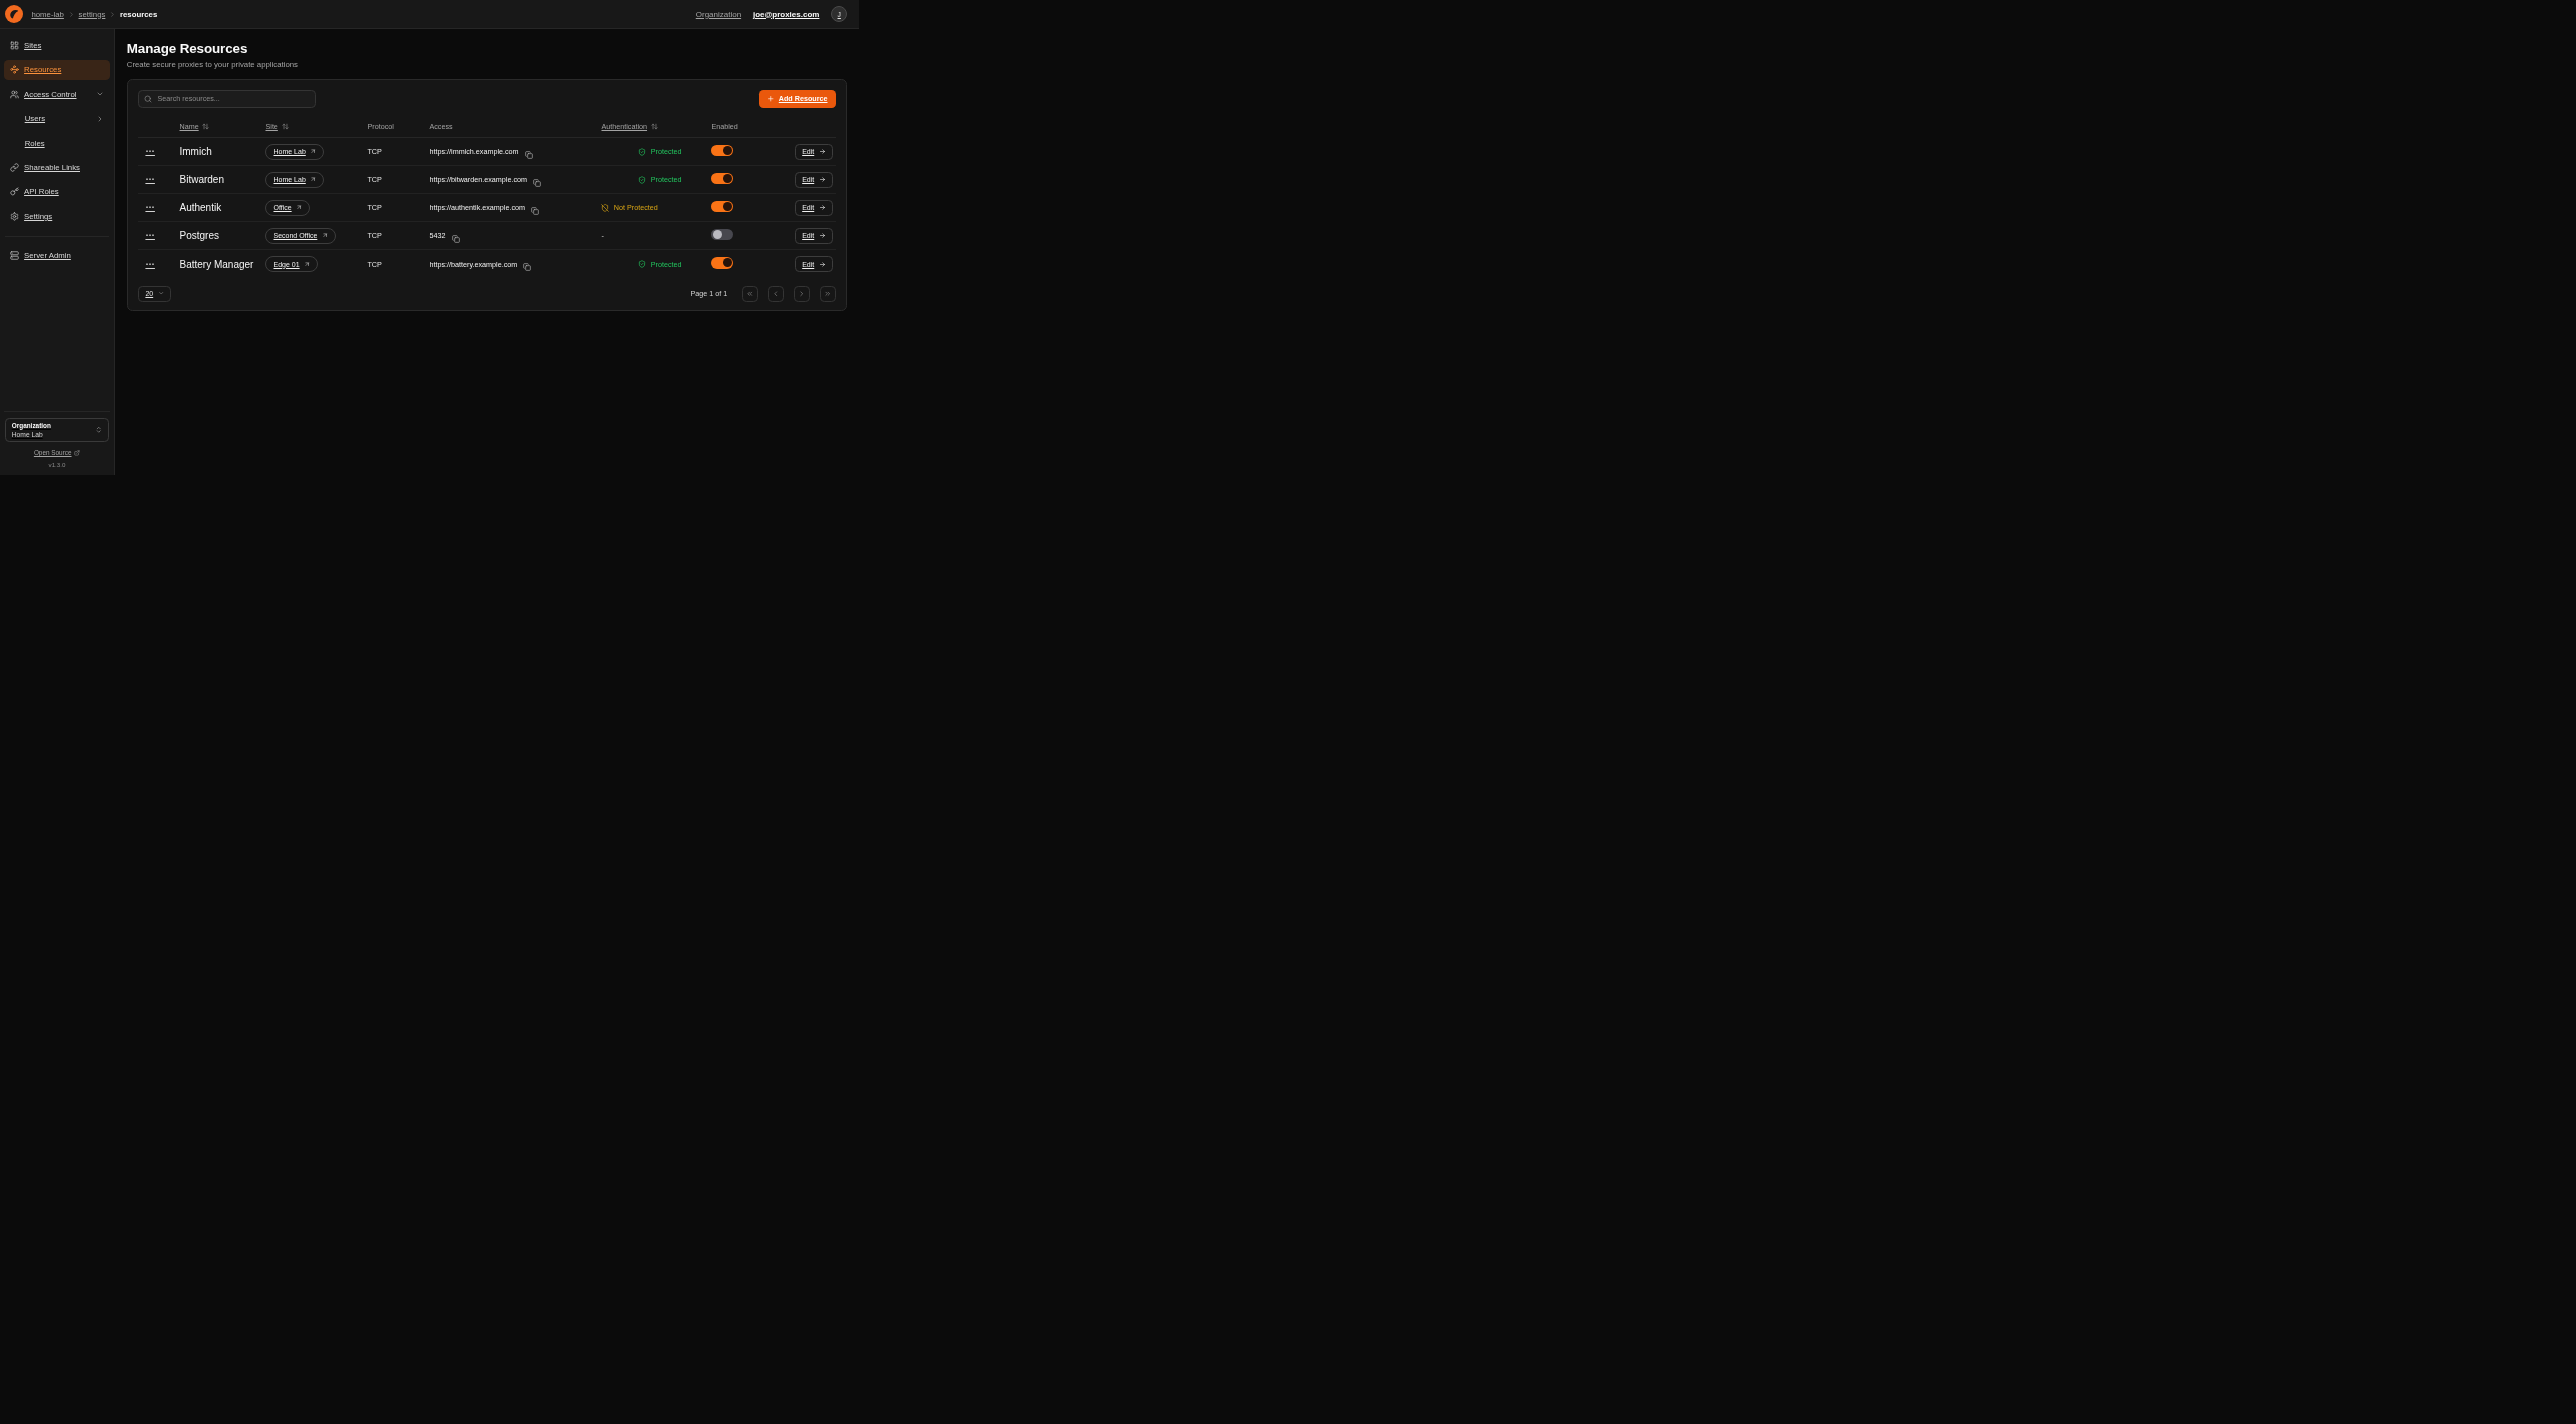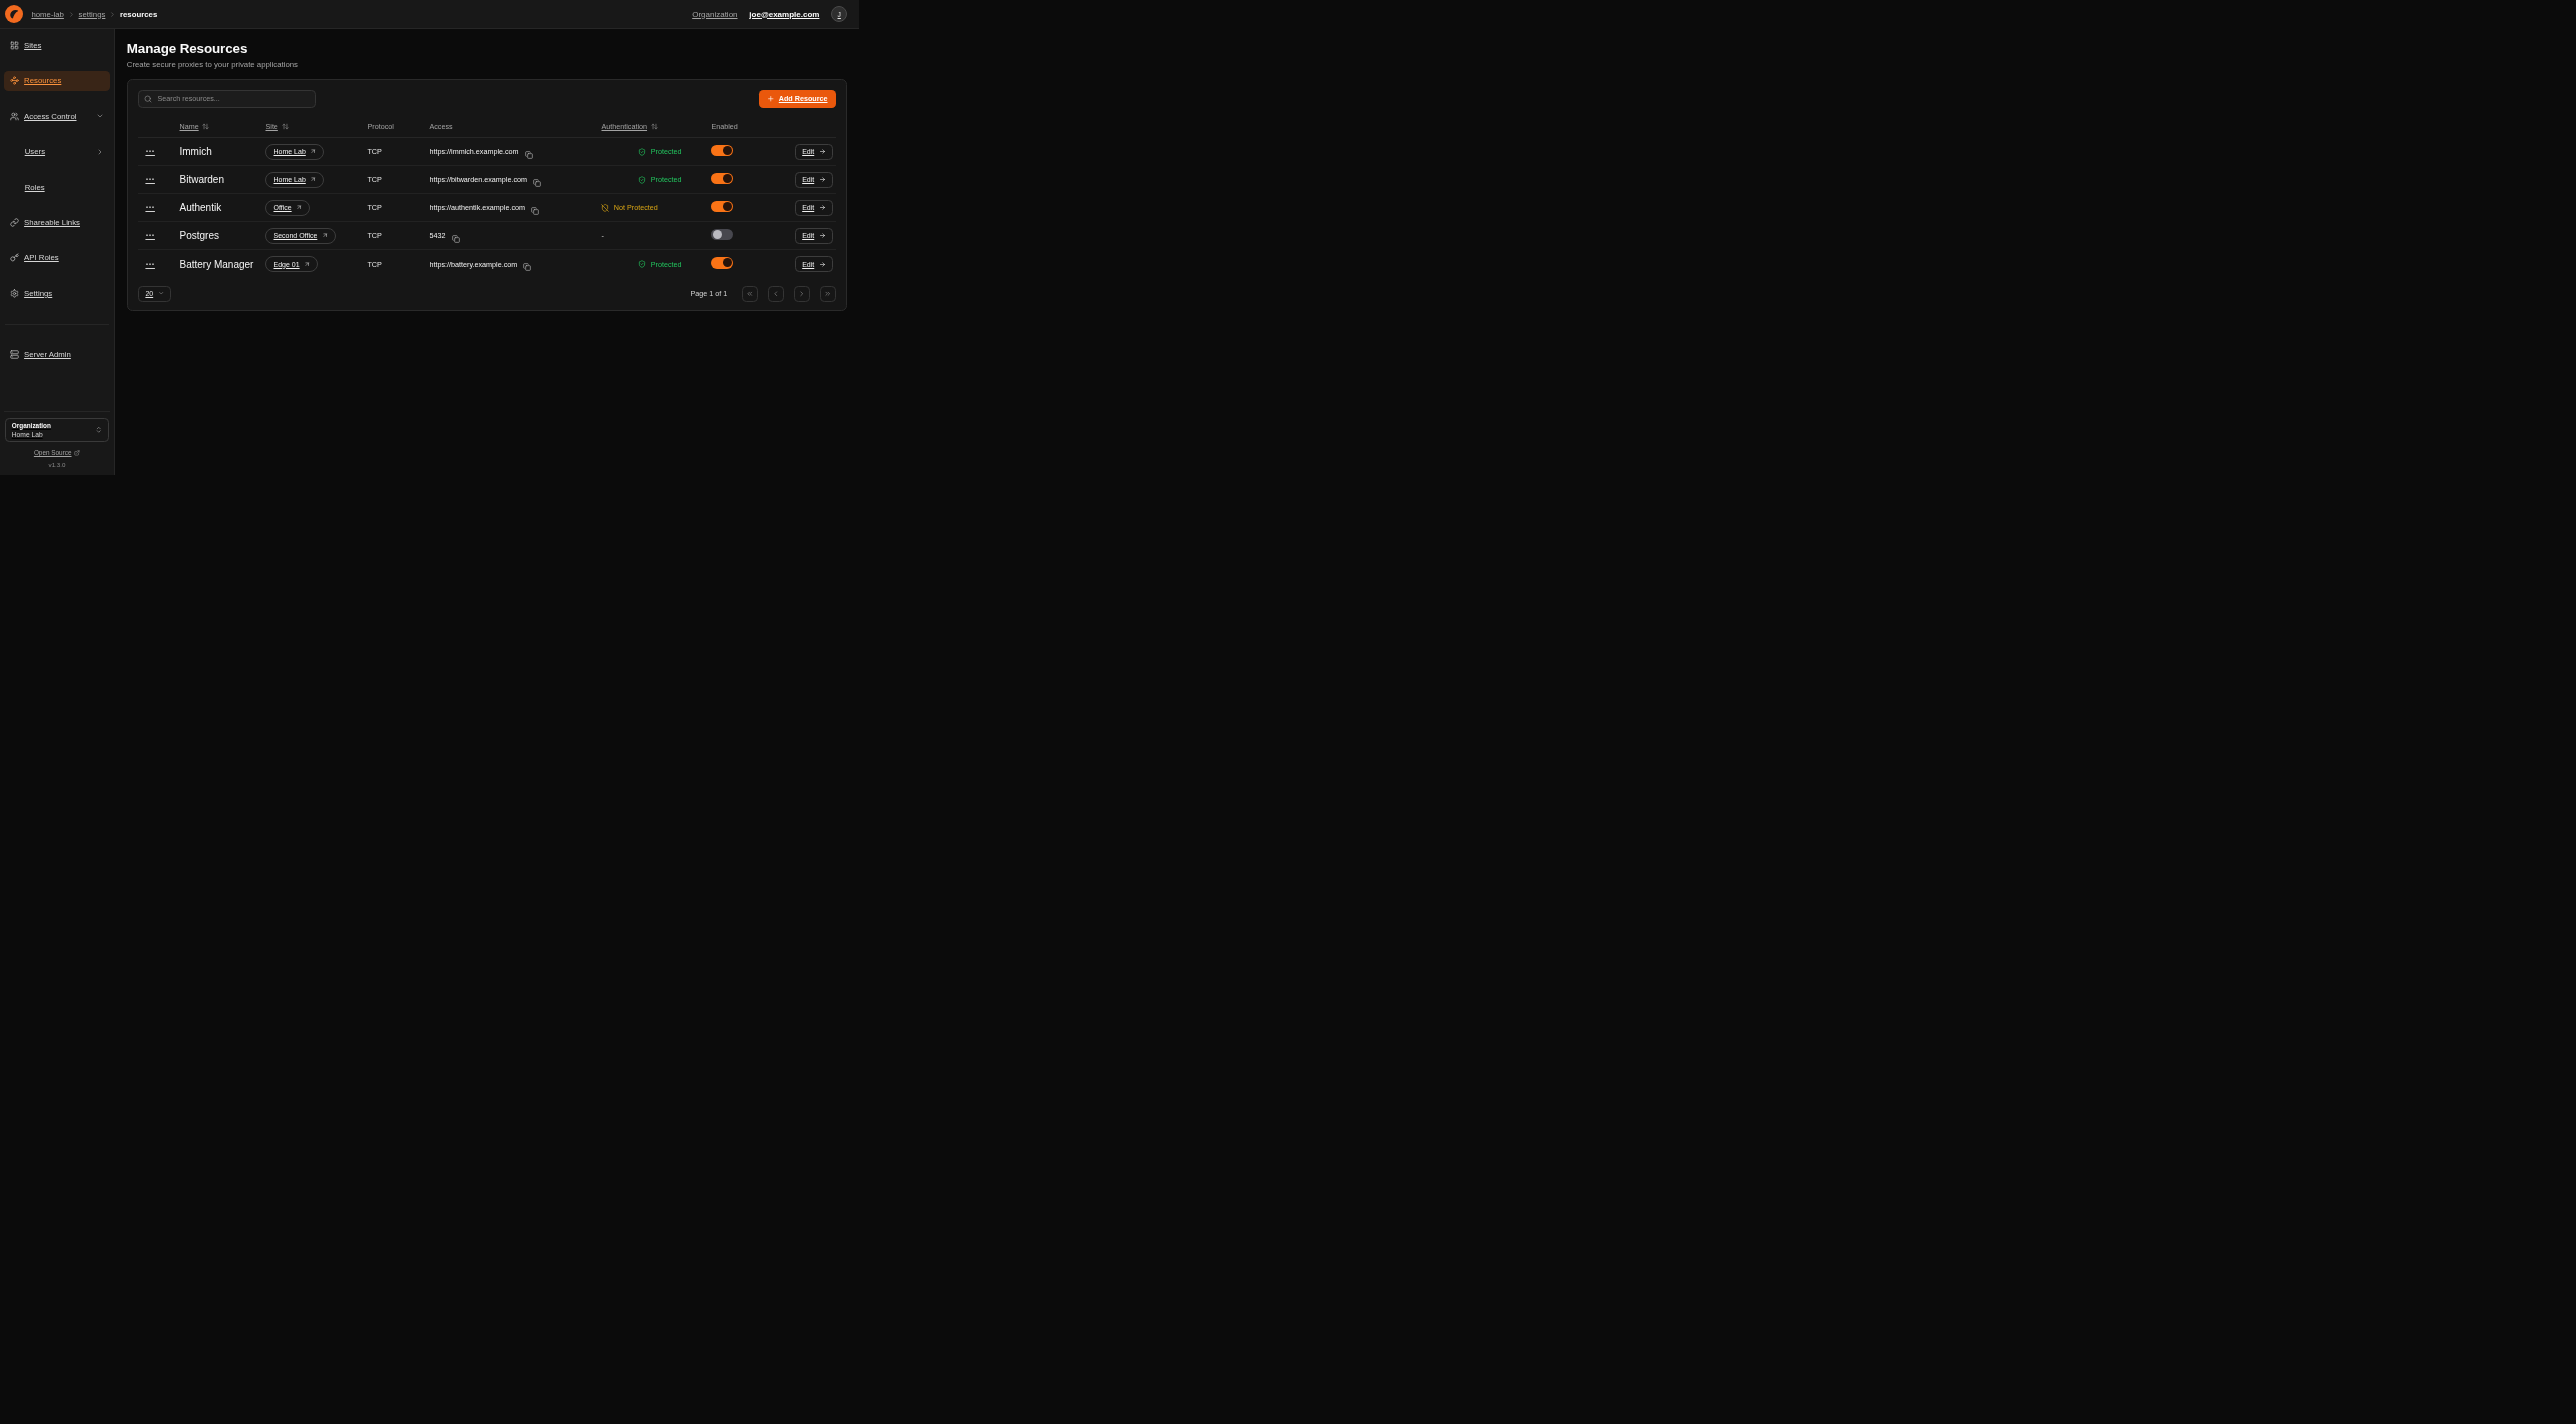--- a/index.html
+++ b/index.html
@@ -26,21 +26,21 @@
   .user-email { color:#fafafa; font-weight:700; font-size:8px; background:none; border:none; cursor:pointer; }
   .avatar { width:16px; height:16px; border-radius:50%; background:#2e2e2e; border:0.5px solid #4a4a4a;
     color:#e5e5e5; font-size:6.7px; display:flex; align-items:center; justify-content:center; cursor:pointer; }
 
   
   .shell { display:flex; height:446px; }
 
   
   .sidebar { width:115px; background:#181818; border-right:0.5px solid #262626;
     display:flex; flex-direction:column; padding:6.4px 4.3px 0; }
-  .nav { display:flex; flex-direction:column; gap:15px; }
+  .nav { display:flex; flex-direction:column; gap:4px; }
   .nav-item { display:flex; align-items:center; gap:5.4px; height:20.4px; padding:0 5.4px;
     border-radius:4.3px; color:#d6d6d6; font-size:7.8px; background:none; border:none; cursor:pointer; text-align:left; width:100%; }
   .nav-item .lead { width:9px; height:9px; color:#bdbdbd; }
   .nav-item .label { flex:1; }
   .nav-item .trail { width:8px; height:8px; color:#9a9a9a; }
   .nav-item.active { background:rgba(249,115,22,.15); color:#fb923c; }
   .nav-item.active .lead { color:#fb923c; }
   .nav-item.sub { padding-left:20.4px; }
   .nav-divider { height:0.5px; background:#262626; margin:5.4px 1.1px; }
 
@@ -241,21 +241,21 @@
     <button class="crumb">settings</button>
     <span class="crumb-sep">
         <svg class="ic" viewBox="0 0 13 13" width="7" height="7">
           <use href="#i-chev-right"></use>
         </svg>
       </span>
     <span class="crumb current">resources</span>
   </nav>
   <div class="top-right">
     <button class="doc-link">Organization</button>
-    <button class="user-email">joe@example.com</button>
+    <button class="user-email">joe@proxies.com</button>
     <button class="avatar">
         <span>J</span>
       </button>
   </div>
 </header>
 
 <div class="shell">
 
   <aside class="sidebar">
     <nav class="nav">

